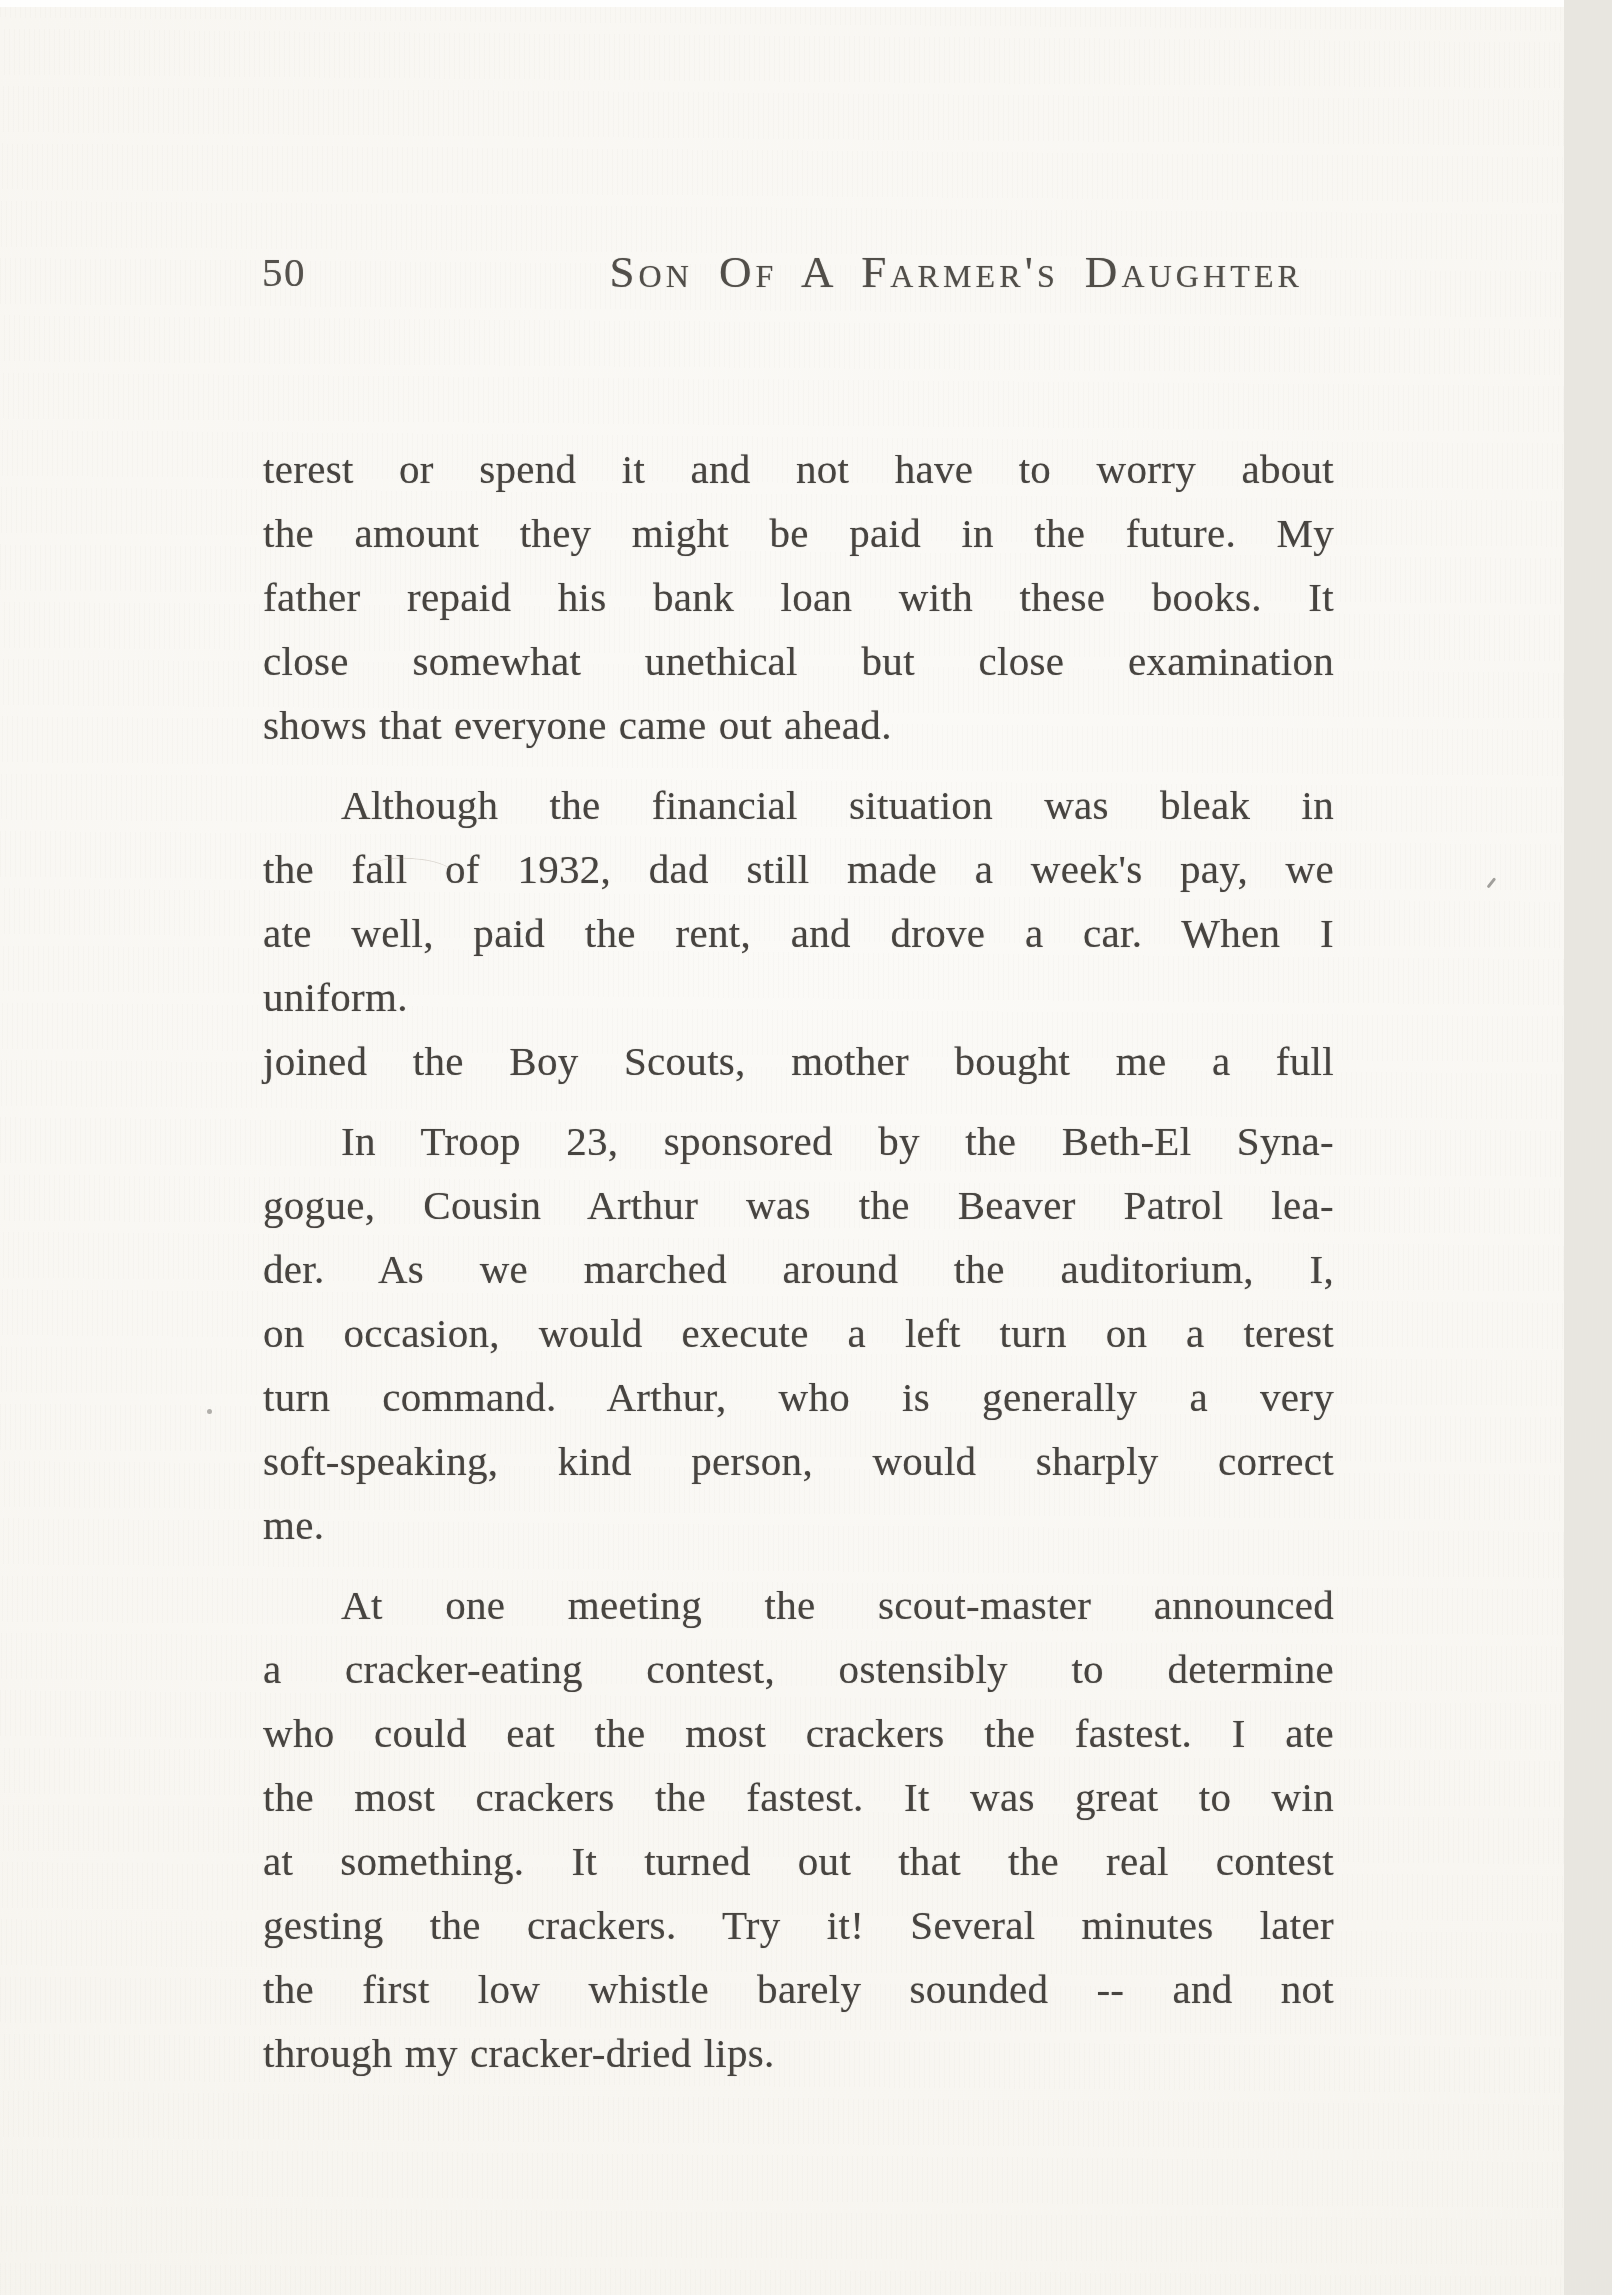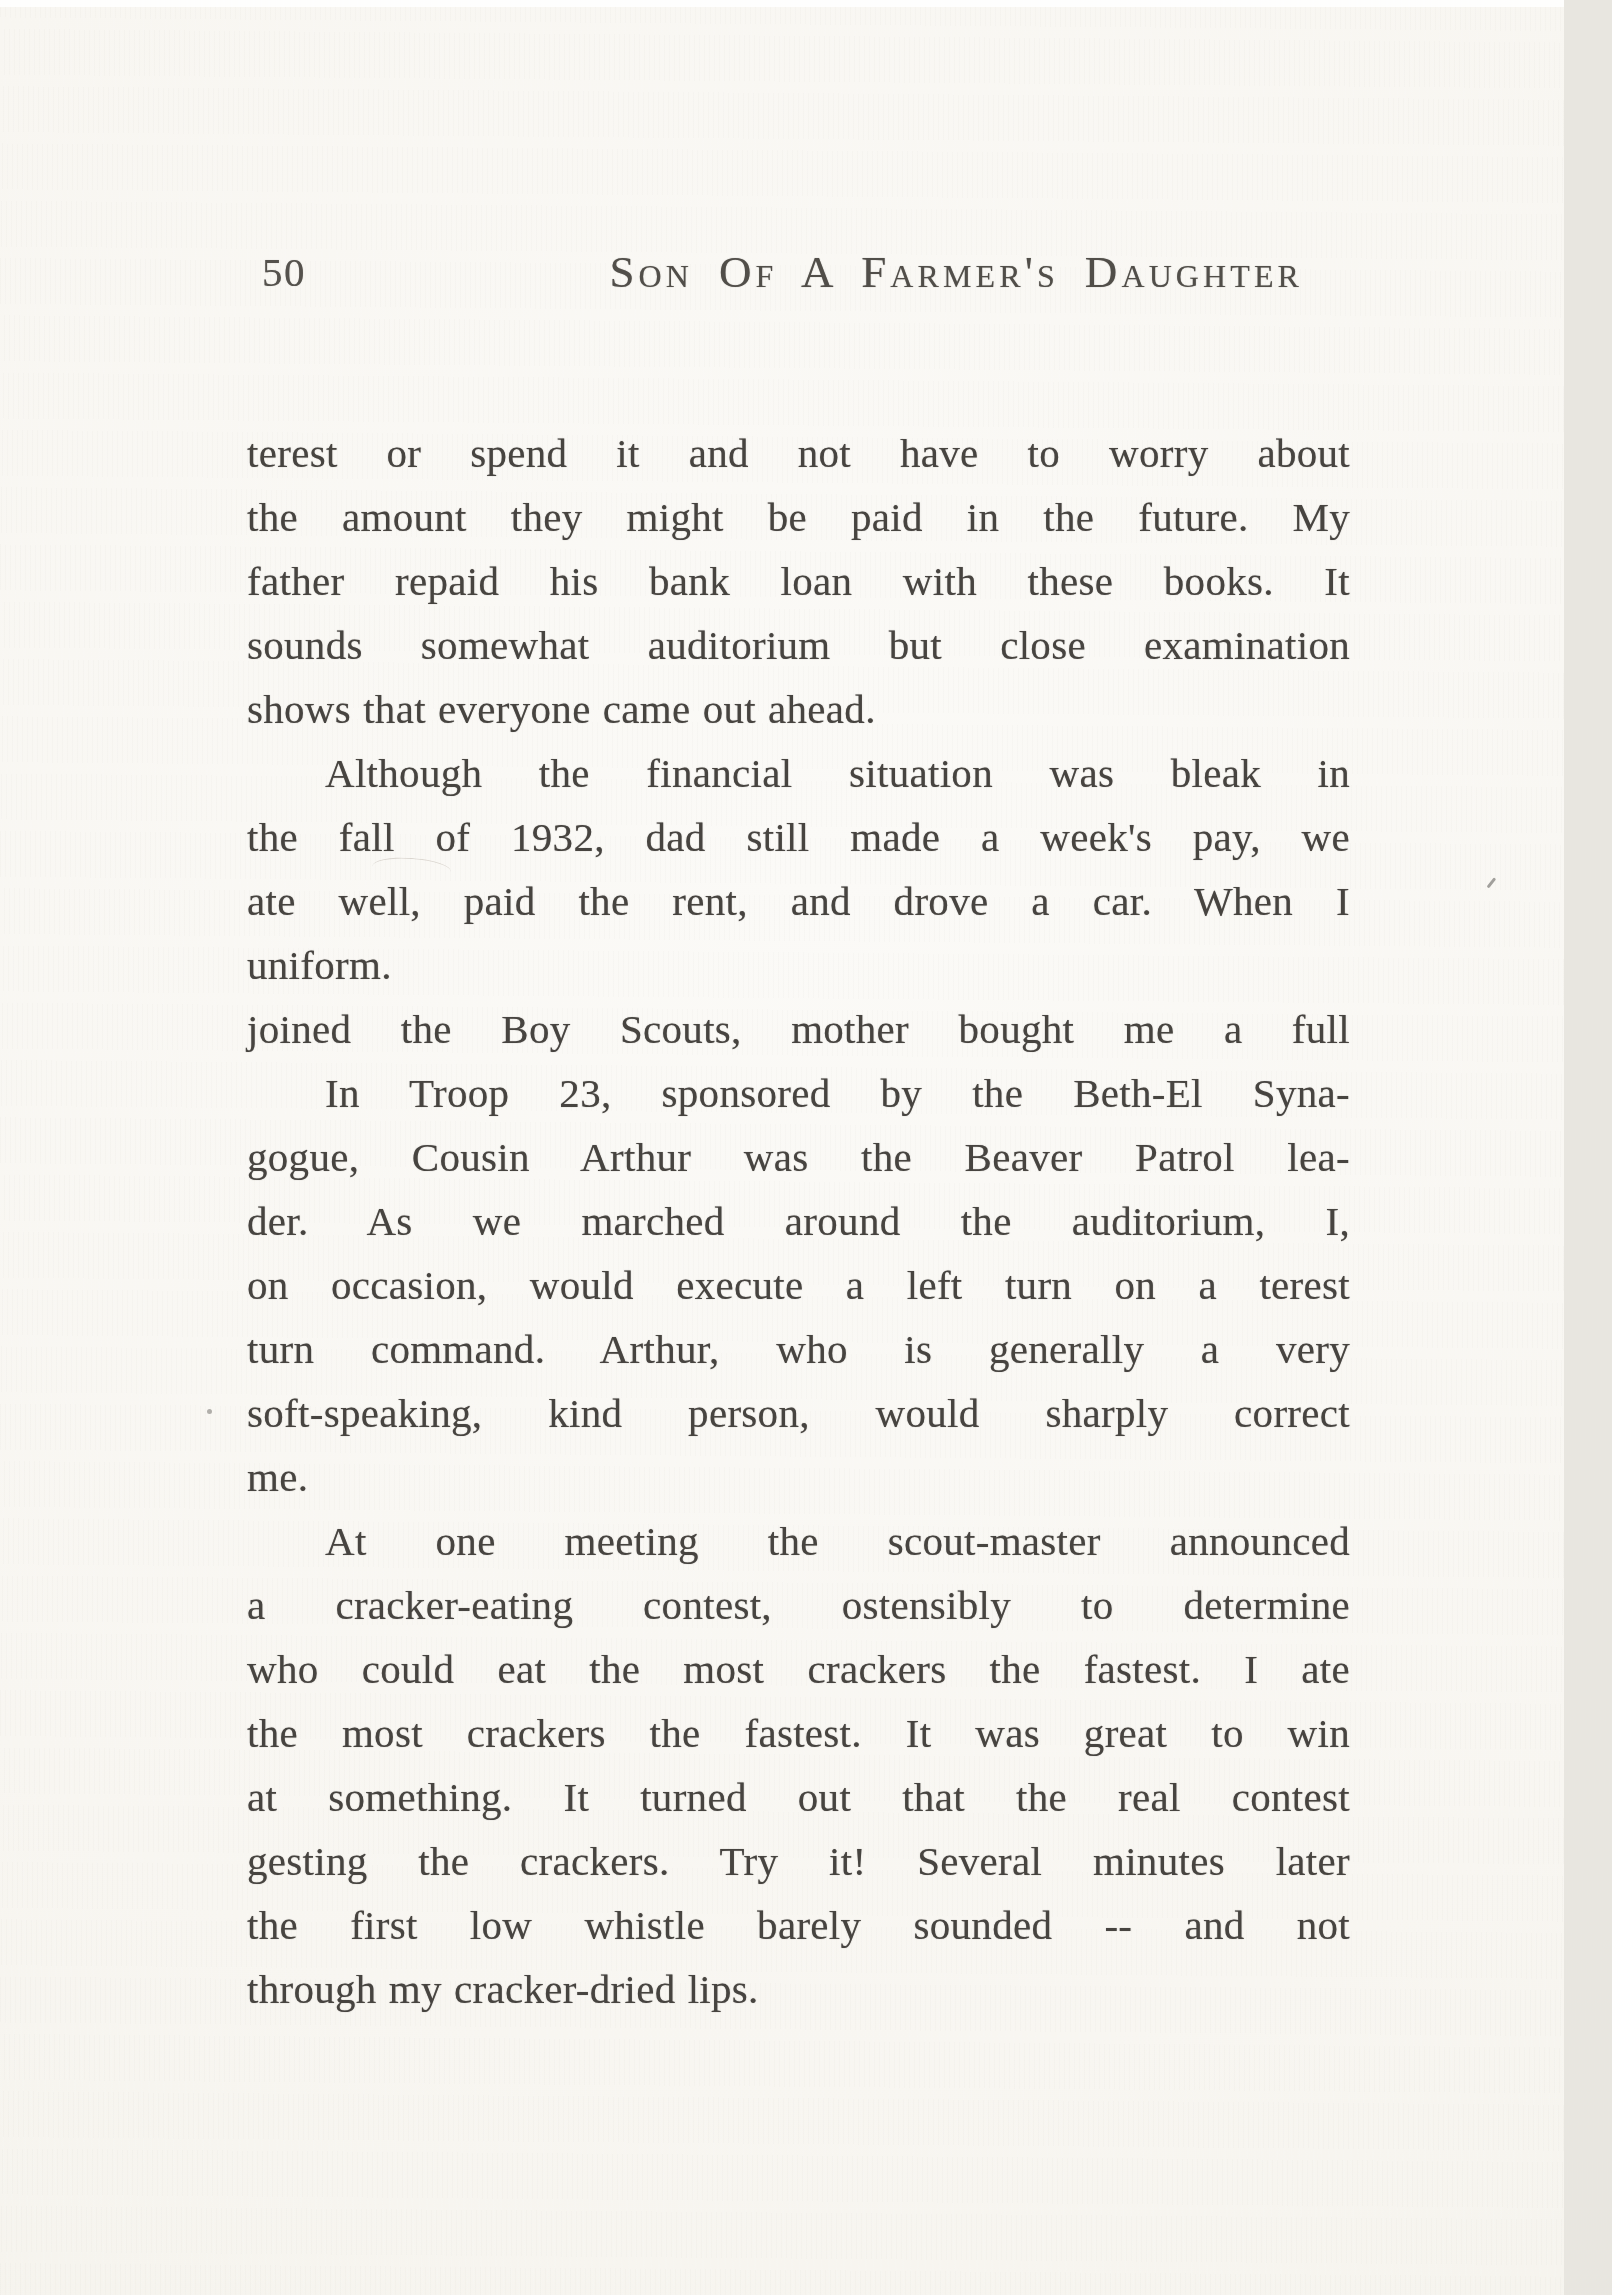--- a/index.html
+++ b/index.html
@@ -70,21 +70,21 @@
     white-space: nowrap;
   }
 
   
   .body-text {
     position: absolute;
     left: 247px;
     top: 421px;
     width: 1103px;
   }
-  .paragraph { margin: 0; }
+  .paragraph { margin: 16px; }
   .line {
     font-size: 41px;
     line-height: 64px;
     letter-spacing: 0.3px;
     word-spacing: 1.6px;
     text-align: justify;
     text-align-last: justify;
     white-space: normal;
     color: #474440;
     text-shadow: 0 0 1px rgba(71, 68, 64, 0.5);
@@ -132,21 +132,21 @@
   <header class="running-head">
     <span class="folio">50</span>
     <span class="running-title">Son Of A Farmer's Daughter</span>
   </header>
 
   <main class="body-text">
       <div class="paragraph">
         <div class="line">terest or spend it and not have to worry about</div>
         <div class="line">the amount they might be paid in the future. My</div>
         <div class="line">father repaid his bank loan with these books. It</div>
-        <div class="line">sounds somewhat auditorium but close examination</div>
+        <div class="line">close somewhat unethical but close examination</div>
         <div class="line last">shows that everyone came out ahead.</div>
       </div>
       <div class="paragraph">
         <div class="line indent">Although the financial situation was bleak in</div>
         <div class="line">the fall of 1932, dad still made a week's pay, we</div>
         <div class="line">ate well, paid the rent, and drove a car. When I</div>
         <div class="line last">uniform.</div>
         <div class="line">joined the Boy Scouts, mother bought me a full</div>
       </div>
       <div class="paragraph">

